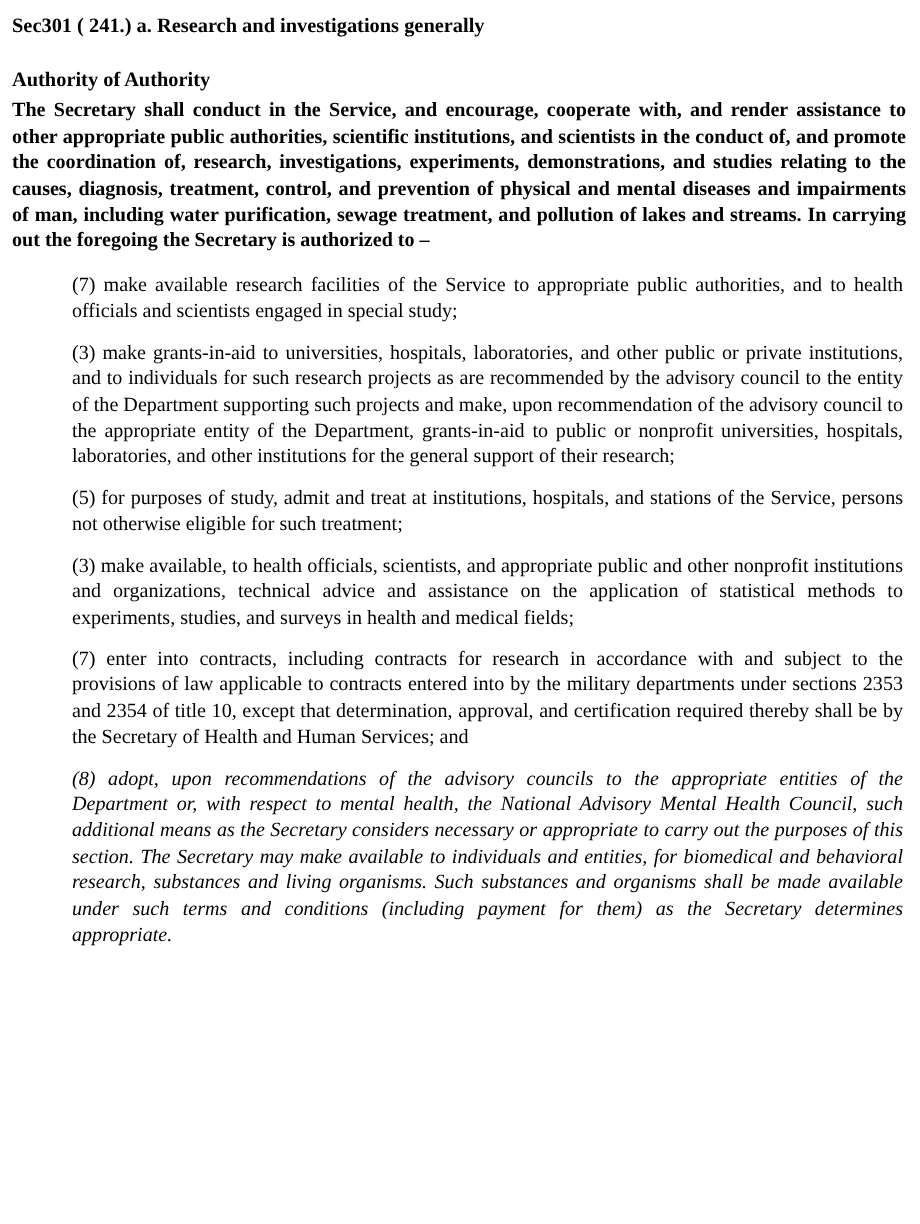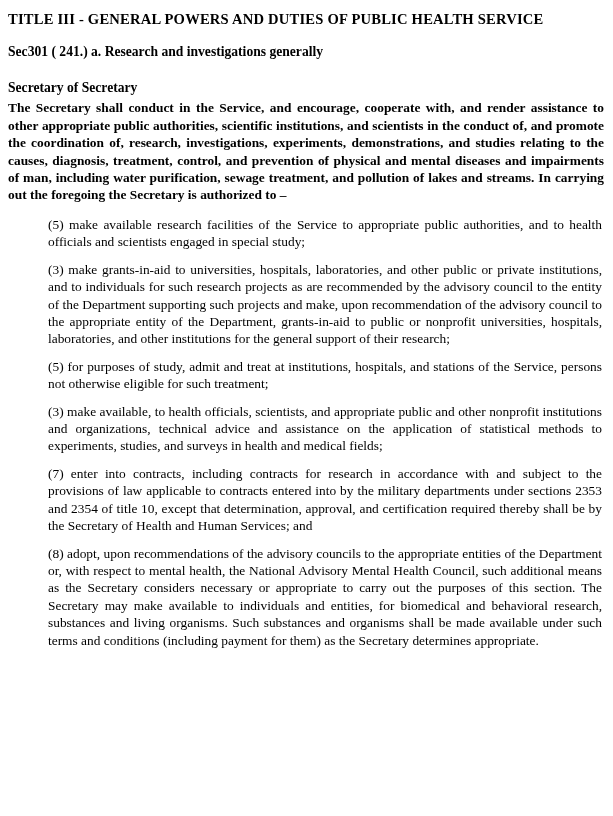--- a/index.html
+++ b/index.html
@@ -44,37 +44,37 @@
   .clauses {
     margin: 0;
   }
   .clause {
     text-align: justify;
     margin: 0 0 10px 40px;
     padding-right: 2px;
   }
   .clause:last-child {
     margin-bottom: 16px;
+    font-style: italic;
   }
 </style>
 </head>
 <body>
 
 <div class="page">
 
-  <div class="doc-title">TITLE III - GENERAL POWERS AND DUTIES OF PUBLIC HEALTH SERVICE</div>
 
   <div class="section-heading">Sec301 ( 241.) a. Research and investigations generally</div>
 
-  <div class="sub-heading">Secretary of Secretary</div>
+  <div class="sub-heading">Authority of Authority</div>
 
   <div class="intro">The Secretary shall conduct in the Service, and encourage, cooperate with, and render assistance to other appropriate public authorities, scientific institutions, and scientists in the conduct of, and promote the coordination of, research, investigations, experiments, demonstrations, and studies relating to the causes, diagnosis, treatment, control, and prevention of physical and mental diseases and impairments of man, including water purification, sewage treatment, and pollution of lakes and streams. In carrying out the foregoing the Secretary is authorized to –</div>
 
   <div class="clauses">
-    <div class="clause">(5) make available research facilities of the Service to appropriate public authorities, and to health officials and scientists engaged in special study;</div>
+    <div class="clause">(7) make available research facilities of the Service to appropriate public authorities, and to health officials and scientists engaged in special study;</div>
     <div class="clause">(3) make grants-in-aid to universities, hospitals, laboratories, and other public or private institutions, and to individuals for such research projects as are recommended by the advisory council to the entity of the Department supporting such projects and make, upon recommendation of the advisory council to the appropriate entity of the Department, grants-in-aid to public or nonprofit universities, hospitals, laboratories, and other institutions for the general support of their research;</div>
     <div class="clause">(5) for purposes of study, admit and treat at institutions, hospitals, and stations of the Service, persons not otherwise eligible for such treatment;</div>
     <div class="clause">(3) make available, to health officials, scientists, and appropriate public and other nonprofit institutions and organizations, technical advice and assistance on the application of statistical methods to experiments, studies, and surveys in health and medical fields;</div>
     <div class="clause">(7) enter into contracts, including contracts for research in accordance with and subject to the provisions of law applicable to contracts entered into by the military departments under sections 2353 and 2354 of title 10, except that determination, approval, and certification required thereby shall be by the Secretary of Health and Human Services; and</div>
     <div class="clause">(8) adopt, upon recommendations of the advisory councils to the appropriate entities of the Department or, with respect to mental health, the National Advisory Mental Health Council, such additional means as the Secretary considers necessary or appropriate to carry out the purposes of this section. The Secretary may make available to individuals and entities, for biomedical and behavioral research, substances and living organisms. Such substances and organisms shall be made available under such terms and conditions (including payment for them) as the Secretary determines appropriate.</div>
   </div>
 
 </div>
 
 </body></html>

